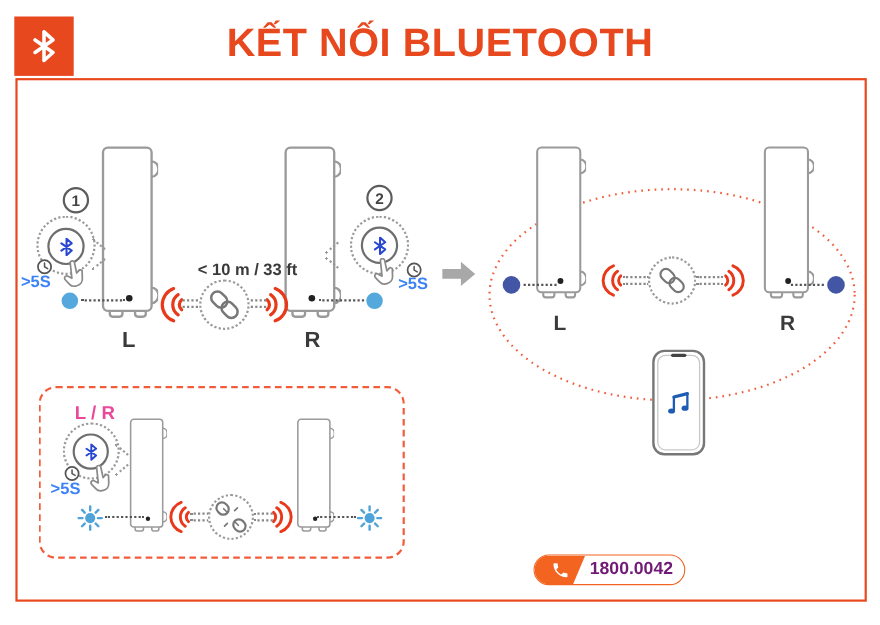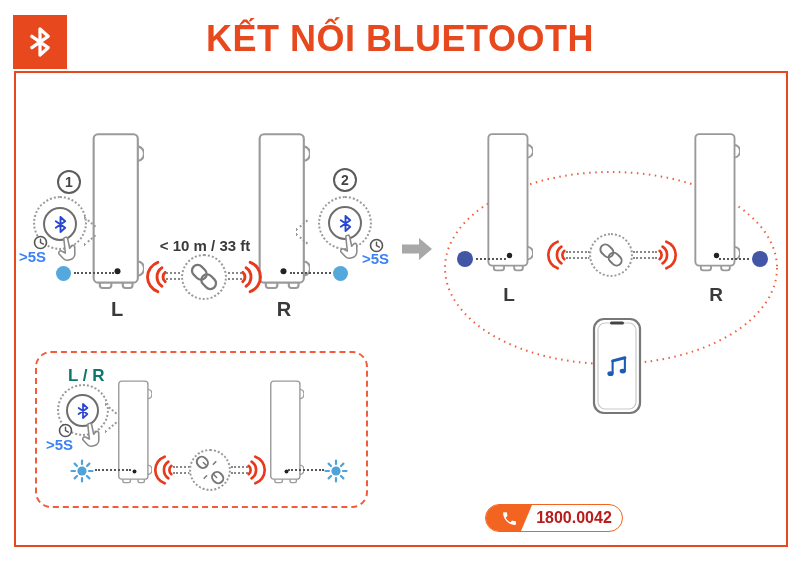--- a/index.html
+++ b/index.html
@@ -16,32 +16,32 @@
   .dotc{border:2px dotted #9a9a9a;border-radius:50%;box-sizing:border-box;}
   .tail{width:15px;height:0;border-top:2px dotted #9a9a9a;transform-origin:left center;}
   .dl{height:0;border-top:2px dotted #555;}
   .dl2{height:0;border-top:2px dotted #888;}
   .stepnum{width:24px;height:24px;border:2px solid #5c5c5c;border-radius:50%;box-sizing:border-box;
            display:flex;align-items:center;justify-content:center;font-size:14px;font-weight:bold;color:#444;background:#fff;}
   .btbtn{width:34px;height:34px;border:2px solid #6e6e6e;border-radius:50%;background:#fff;box-sizing:border-box;
          display:flex;align-items:center;justify-content:center;color:#2847D0;}
   .holdtxt{font-size:15px;font-weight:bold;color:#3b82f6;}
   .spklabel{font-size:20px;font-weight:bold;color:#3a3a3a;text-align:center;width:26px;}
-  .dist{font-size:15px;font-weight:bold;color:#3a3a3a;text-align:center;width:130px;}
+  .dist{font-size:15px;font-weight:bold;color:#3a3a3a;text-align:center;width:130px;margin-left:20px;}
   .bluedot{border-radius:50%;}
   .wave{color:#E8391B;}
   .dashbox{left:35px;top:351px;width:333px;height:157px;border:2px dashed #F25C3B;border-radius:16px;box-sizing:border-box;}
-  .lrlabel{font-size:17px;font-weight:bold;color:#0f766e;}
+  .lrlabel{font-size:17px;font-weight:bold;color:#ec4899;}
   
   .badge{top:504px;height:28px;border:1.5px solid #F2641F;border-radius:14px;background:#fff;
          display:flex;align-items:stretch;overflow:hidden;box-sizing:border-box;}
   .badge-left{width:46px;background:#F2641F;display:flex;align-items:center;justify-content:center;
               clip-path:polygon(0 0,100% 0,calc(100% - 11px) 100%,0 100%);flex:none;}
   .badge-text{flex:1;display:flex;align-items:center;justify-content:center;
-              color:#b91c1c;font-weight:bold;font-size:16px;padding-right:6px;}
+              color:#701a75;font-weight:bold;font-size:16px;padding-right:6px;}
 </style>
 </head>
 <body>
 
 <svg width="0" height="0" style="position:absolute">
   <defs>
     <symbol id="sym-bt" viewBox="0 0 16 18">
       <path d="M8 1 L8 17 M8 1 L13 5.5 L3 12.5 M8 17 L13 12.5 L3 5.5" fill="none" stroke="currentColor" stroke-width="2" stroke-linejoin="round" stroke-linecap="round"></path>
     </symbol>
     <symbol id="sym-speaker" viewBox="0 0 60 180">

